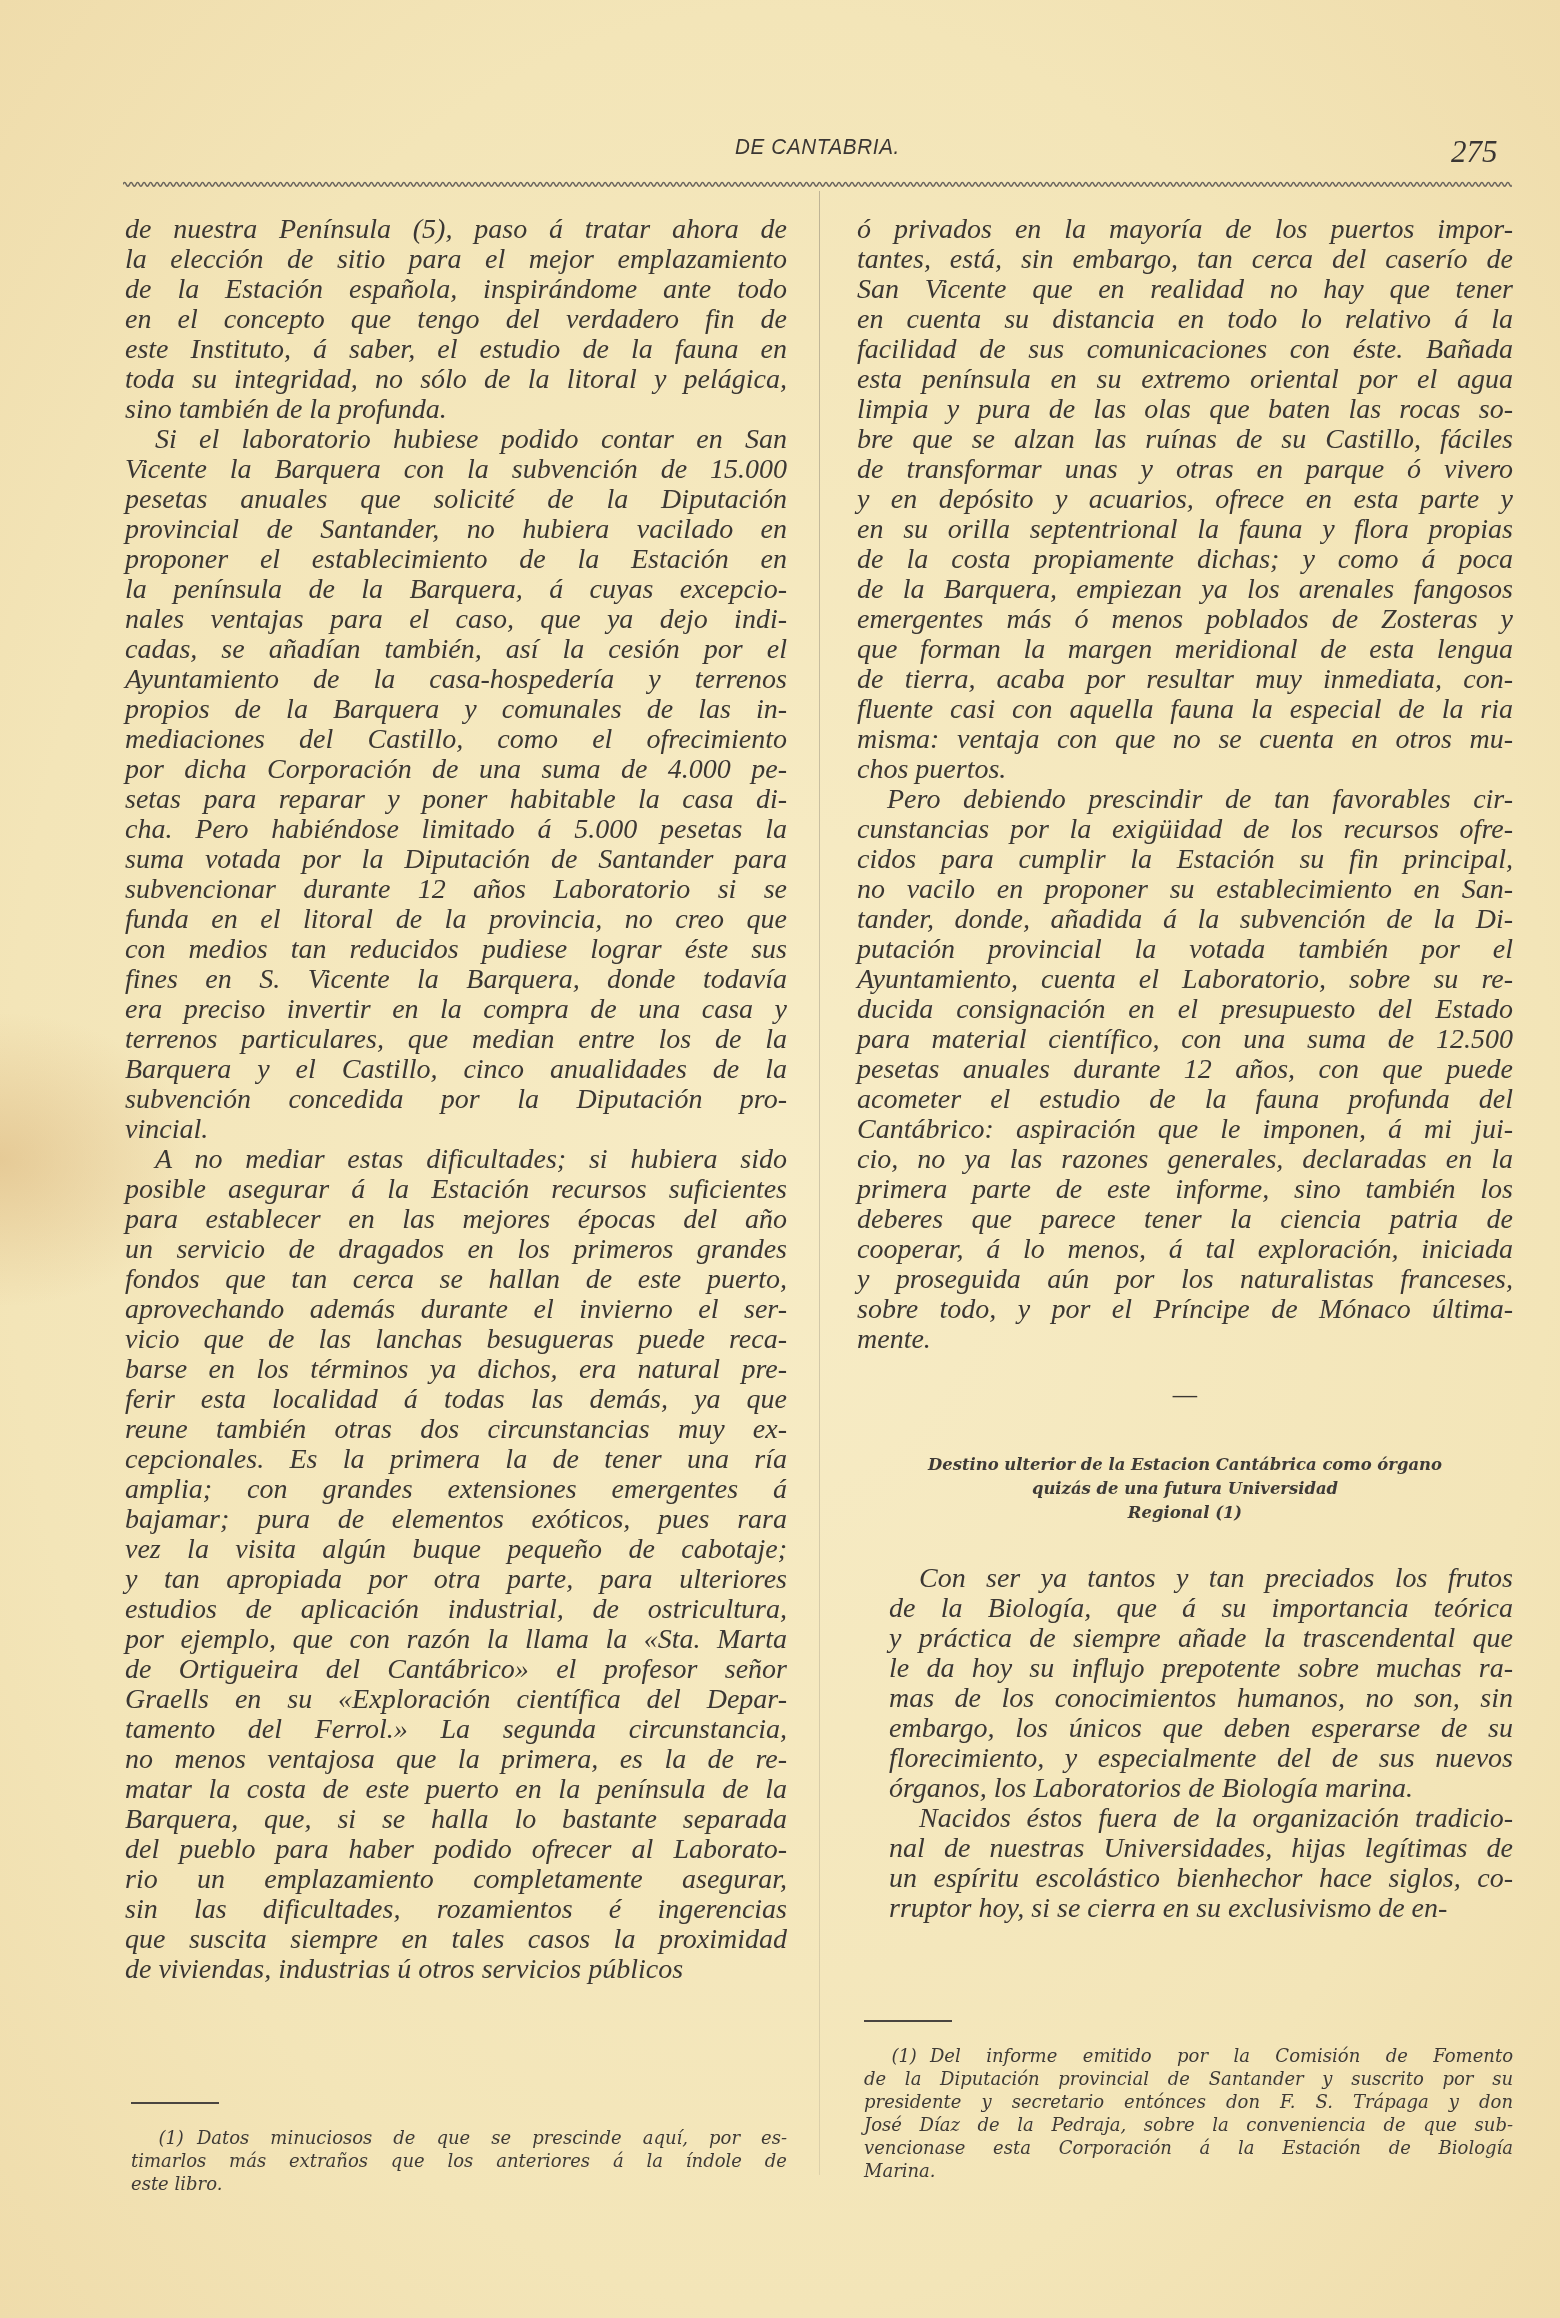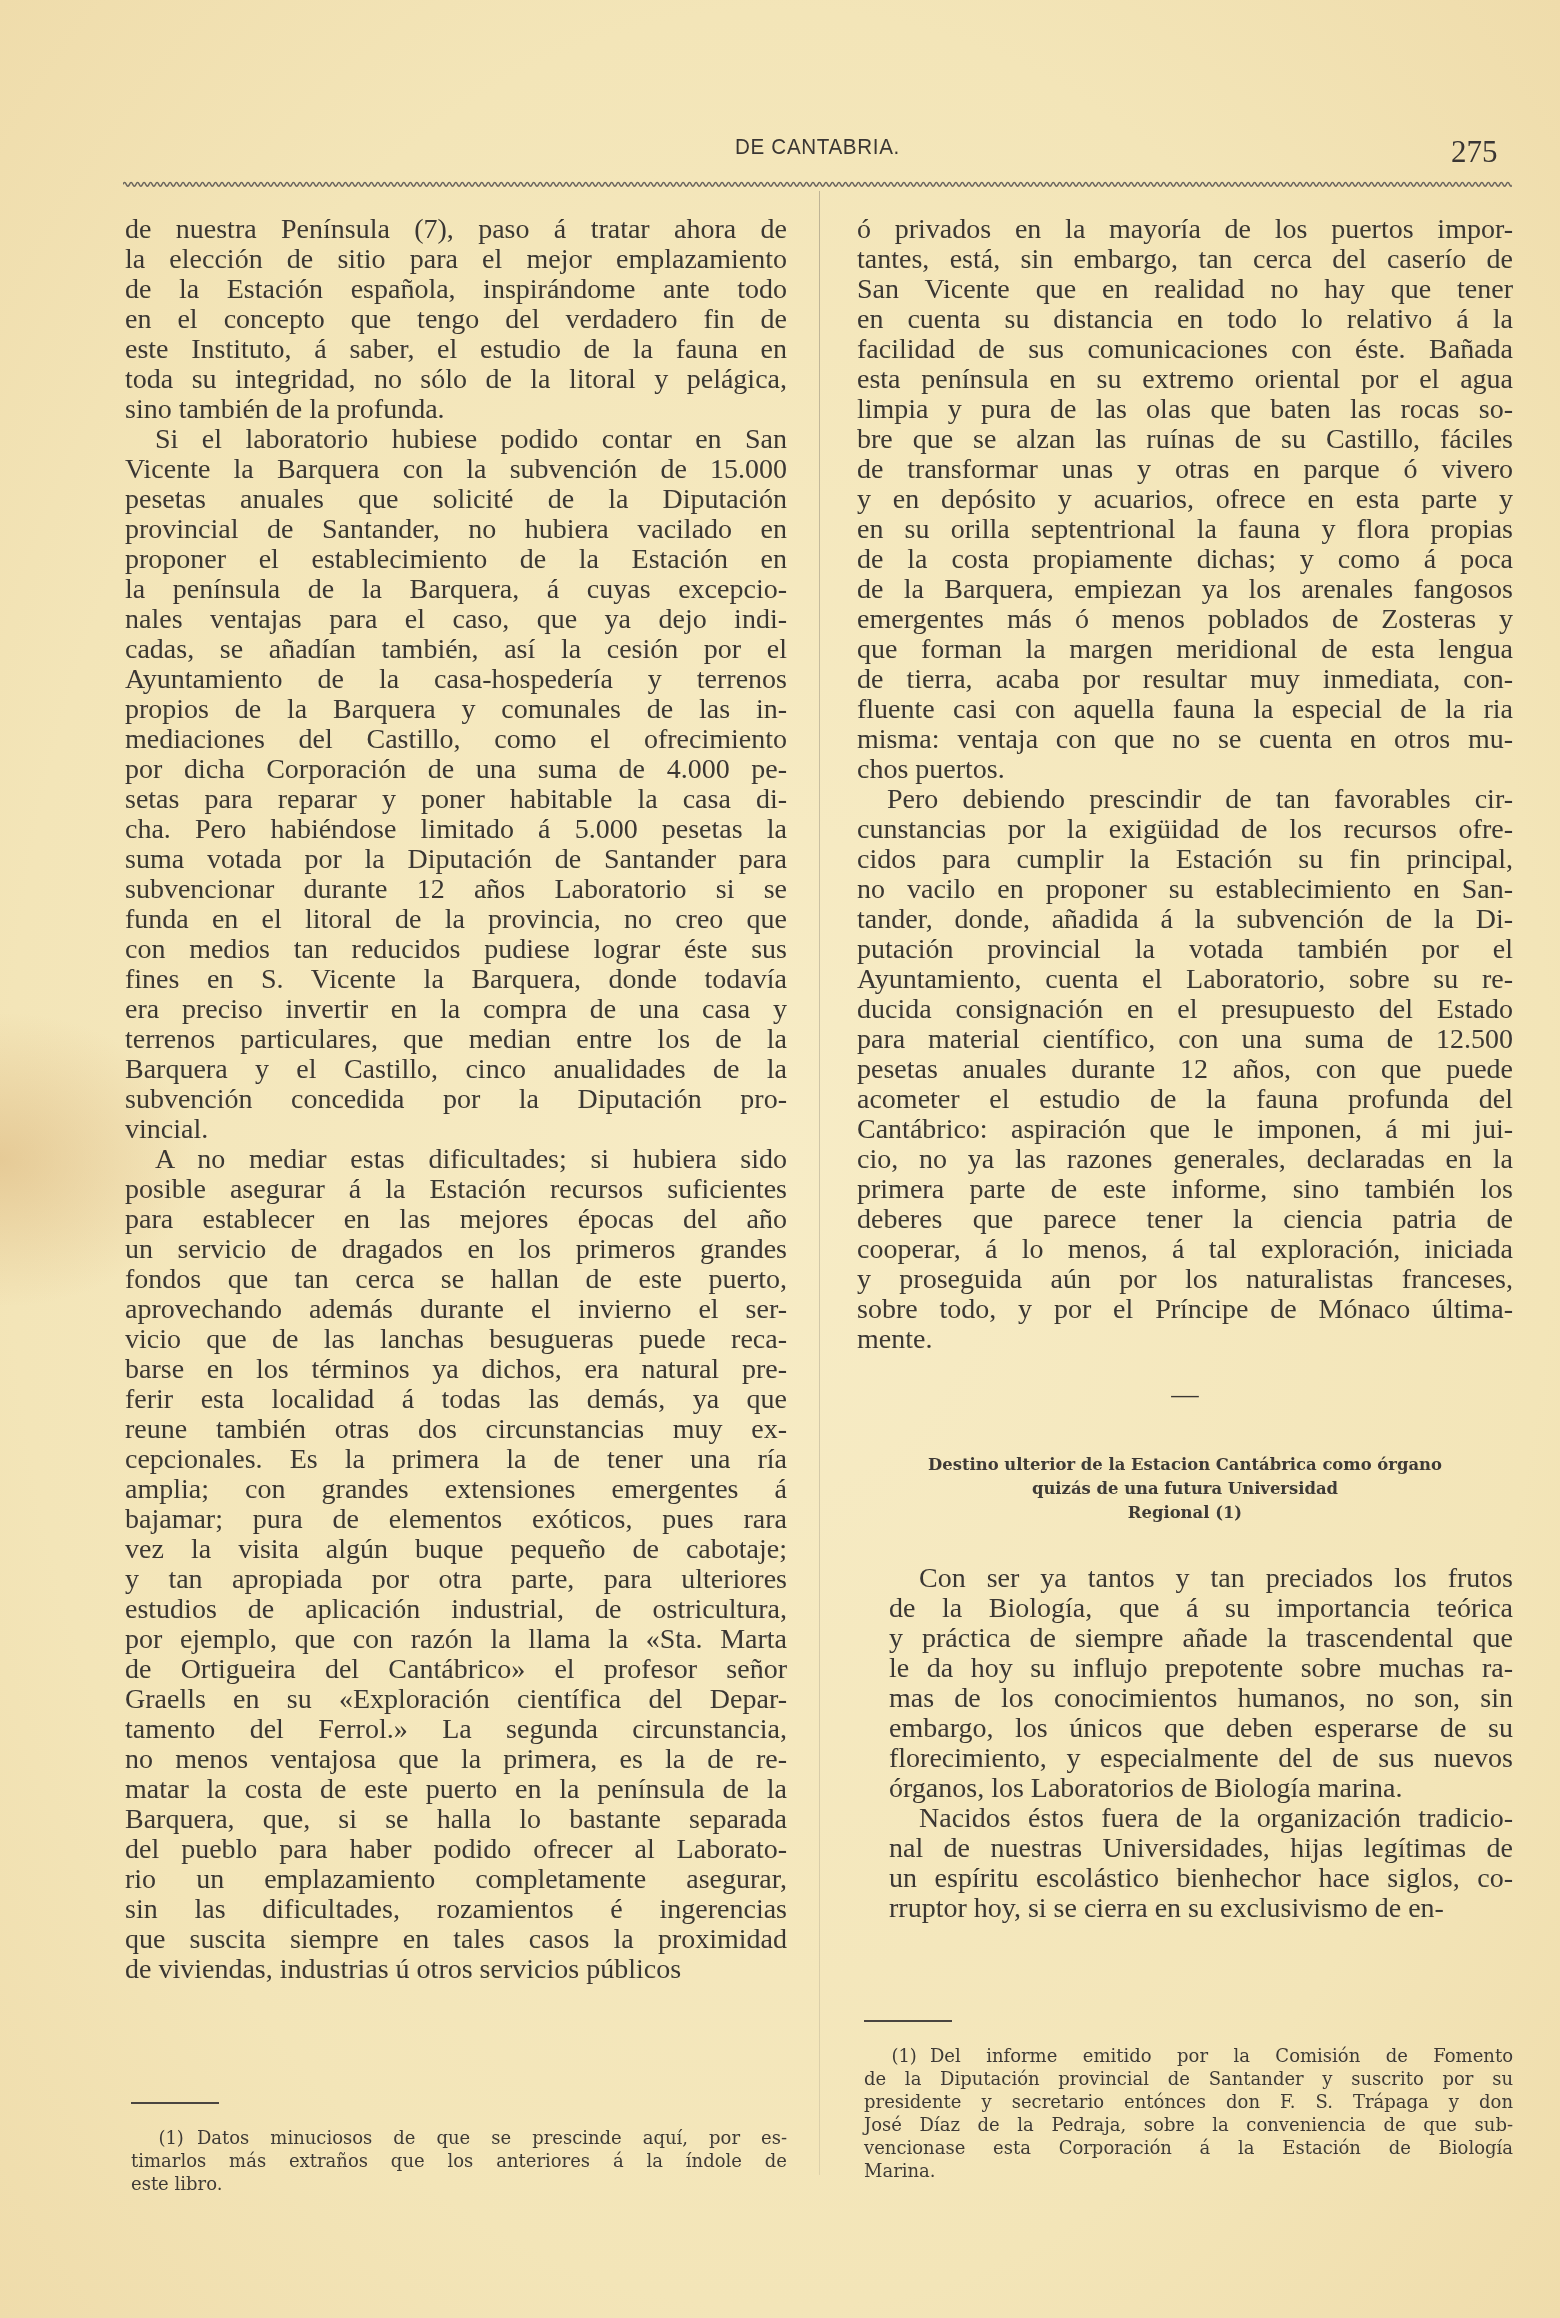--- a/index.html
+++ b/index.html
@@ -6,21 +6,21 @@
   body {
     width:1560px; height:2319px; overflow:hidden;
     background:#f4e8bf;
     background-image:
       radial-gradient(ellipse at 0% 50%, rgba(214,170,110,0.45) 0%, rgba(214,170,110,0) 9%),
       radial-gradient(ellipse at 50% 50%, #f7ecc6 0%, #f3e5b8 70%, #efdcab 100%);
     font-family:"Liberation Serif","DejaVu Serif",serif;
     color:#3b3733;
     position:relative;
   }
-  .page { position:absolute; left:0; top:0; width:1532px; height:2319px; }
+  .page { position:absolute; left:0; top:0; width:1532px; height:2319px;font-style:italic; }
   .running-head {
     position:absolute; top:134px; left:123px; width:1389px; height:36px;
   }
   .running-title {
     position:absolute; left:0; width:100%; text-align:center; top:0;
     font-family:"Liberation Sans","DejaVu Sans",sans-serif;
     font-size:22.4px; letter-spacing:0.7px; color:#3a3633; transform:scaleX(0.92);
   }
   .page-number {
     position:absolute; right:14.4px; top:0;
@@ -79,21 +79,21 @@
 
   <svg class="wavy-rule" viewBox="0 0 1925 12" preserveAspectRatio="none">
     <path id="wave" d="M0 6 Q2.25 1 4.5 6 T9 6 Q11.25 1 13.5 6 T18 6 Q20.25 1 22.5 6 T27 6 Q29.25 1 31.5 6 T36 6 Q38.25 1 40.5 6 T45 6 Q47.25 1 49.5 6 T54 6 Q56.25 1 58.5 6 T63 6 Q65.25 1 67.5 6 T72 6 Q74.25 1 76.5 6 T81 6 Q83.25 1 85.5 6 T90 6 Q92.25 1 94.5 6 T99 6 Q101.25 1 103.5 6 T108 6 Q110.25 1 112.5 6 T117 6 Q119.25 1 121.5 6 T126 6 Q128.25 1 130.5 6 T135 6 Q137.25 1 139.5 6 T144 6 Q146.25 1 148.5 6 T153 6 Q155.25 1 157.5 6 T162 6 Q164.25 1 166.5 6 T171 6 Q173.25 1 175.5 6 T180 6 Q182.25 1 184.5 6 T189 6 Q191.25 1 193.5 6 T198 6 Q200.25 1 202.5 6 T207 6 Q209.25 1 211.5 6 T216 6 Q218.25 1 220.5 6 T225 6 Q227.25 1 229.5 6 T234 6 Q236.25 1 238.5 6 T243 6 Q245.25 1 247.5 6 T252 6 Q254.25 1 256.5 6 T261 6 Q263.25 1 265.5 6 T270 6 Q272.25 1 274.5 6 T279 6 Q281.25 1 283.5 6 T288 6 Q290.25 1 292.5 6 T297 6 Q299.25 1 301.5 6 T306 6 Q308.25 1 310.5 6 T315 6 Q317.25 1 319.5 6 T324 6 Q326.25 1 328.5 6 T333 6 Q335.25 1 337.5 6 T342 6 Q344.25 1 346.5 6 T351 6 Q353.25 1 355.5 6 T360 6 Q362.25 1 364.5 6 T369 6 Q371.25 1 373.5 6 T378 6 Q380.25 1 382.5 6 T387 6 Q389.25 1 391.5 6 T396 6 Q398.25 1 400.5 6 T405 6 Q407.25 1 409.5 6 T414 6 Q416.25 1 418.5 6 T423 6 Q425.25 1 427.5 6 T432 6 Q434.25 1 436.5 6 T441 6 Q443.25 1 445.5 6 T450 6 Q452.25 1 454.5 6 T459 6 Q461.25 1 463.5 6 T468 6 Q470.25 1 472.5 6 T477 6 Q479.25 1 481.5 6 T486 6 Q488.25 1 490.5 6 T495 6 Q497.25 1 499.5 6 T504 6 Q506.25 1 508.5 6 T513 6 Q515.25 1 517.5 6 T522 6 Q524.25 1 526.5 6 T531 6 Q533.25 1 535.5 6 T540 6 Q542.25 1 544.5 6 T549 6 Q551.25 1 553.5 6 T558 6 Q560.25 1 562.5 6 T567 6 Q569.25 1 571.5 6 T576 6 Q578.25 1 580.5 6 T585 6 Q587.25 1 589.5 6 T594 6 Q596.25 1 598.5 6 T603 6 Q605.25 1 607.5 6 T612 6 Q614.25 1 616.5 6 T621 6 Q623.25 1 625.5 6 T630 6 Q632.25 1 634.5 6 T639 6 Q641.25 1 643.5 6 T648 6 Q650.25 1 652.5 6 T657 6 Q659.25 1 661.5 6 T666 6 Q668.25 1 670.5 6 T675 6 Q677.25 1 679.5 6 T684 6 Q686.25 1 688.5 6 T693 6 Q695.25 1 697.5 6 T702 6 Q704.25 1 706.5 6 T711 6 Q713.25 1 715.5 6 T720 6 Q722.25 1 724.5 6 T729 6 Q731.25 1 733.5 6 T738 6 Q740.25 1 742.5 6 T747 6 Q749.25 1 751.5 6 T756 6 Q758.25 1 760.5 6 T765 6 Q767.25 1 769.5 6 T774 6 Q776.25 1 778.5 6 T783 6 Q785.25 1 787.5 6 T792 6 Q794.25 1 796.5 6 T801 6 Q803.25 1 805.5 6 T810 6 Q812.25 1 814.5 6 T819 6 Q821.25 1 823.5 6 T828 6 Q830.25 1 832.5 6 T837 6 Q839.25 1 841.5 6 T846 6 Q848.25 1 850.5 6 T855 6 Q857.25 1 859.5 6 T864 6 Q866.25 1 868.5 6 T873 6 Q875.25 1 877.5 6 T882 6 Q884.25 1 886.5 6 T891 6 Q893.25 1 895.5 6 T900 6 Q902.25 1 904.5 6 T909 6 Q911.25 1 913.5 6 T918 6 Q920.25 1 922.5 6 T927 6 Q929.25 1 931.5 6 T936 6 Q938.25 1 940.5 6 T945 6 Q947.25 1 949.5 6 T954 6 Q956.25 1 958.5 6 T963 6 Q965.25 1 967.5 6 T972 6 Q974.25 1 976.5 6 T981 6 Q983.25 1 985.5 6 T990 6 Q992.25 1 994.5 6 T999 6 Q1001.25 1 1003.5 6 T1008 6 Q1010.25 1 1012.5 6 T1017 6 Q1019.25 1 1021.5 6 T1026 6 Q1028.25 1 1030.5 6 T1035 6 Q1037.25 1 1039.5 6 T1044 6 Q1046.25 1 1048.5 6 T1053 6 Q1055.25 1 1057.5 6 T1062 6 Q1064.25 1 1066.5 6 T1071 6 Q1073.25 1 1075.5 6 T1080 6 Q1082.25 1 1084.5 6 T1089 6 Q1091.25 1 1093.5 6 T1098 6 Q1100.25 1 1102.5 6 T1107 6 Q1109.25 1 1111.5 6 T1116 6 Q1118.25 1 1120.5 6 T1125 6 Q1127.25 1 1129.5 6 T1134 6 Q1136.25 1 1138.5 6 T1143 6 Q1145.25 1 1147.5 6 T1152 6 Q1154.25 1 1156.5 6 T1161 6 Q1163.25 1 1165.5 6 T1170 6 Q1172.25 1 1174.5 6 T1179 6 Q1181.25 1 1183.5 6 T1188 6 Q1190.25 1 1192.5 6 T1197 6 Q1199.25 1 1201.5 6 T1206 6 Q1208.25 1 1210.5 6 T1215 6 Q1217.25 1 1219.5 6 T1224 6 Q1226.25 1 1228.5 6 T1233 6 Q1235.25 1 1237.5 6 T1242 6 Q1244.25 1 1246.5 6 T1251 6 Q1253.25 1 1255.5 6 T1260 6 Q1262.25 1 1264.5 6 T1269 6 Q1271.25 1 1273.5 6 T1278 6 Q1280.25 1 1282.5 6 T1287 6 Q1289.25 1 1291.5 6 T1296 6 Q1298.25 1 1300.5 6 T1305 6 Q1307.25 1 1309.5 6 T1314 6 Q1316.25 1 1318.5 6 T1323 6 Q1325.25 1 1327.5 6 T1332 6 Q1334.25 1 1336.5 6 T1341 6 Q1343.25 1 1345.5 6 T1350 6 Q1352.25 1 1354.5 6 T1359 6 Q1361.25 1 1363.5 6 T1368 6 Q1370.25 1 1372.5 6 T1377 6 Q1379.25 1 1381.5 6 T1386 6 Q1388.25 1 1390.5 6 T1395 6 Q1397.25 1 1399.5 6 T1404 6 Q1406.25 1 1408.5 6 T1413 6 Q1415.25 1 1417.5 6 T1422 6 Q1424.25 1 1426.5 6 T1431 6 Q1433.25 1 1435.5 6 T1440 6 Q1442.25 1 1444.5 6 T1449 6 Q1451.25 1 1453.5 6 T1458 6 Q1460.25 1 1462.5 6 T1467 6 Q1469.25 1 1471.5 6 T1476 6 Q1478.25 1 1480.5 6 T1485 6 Q1487.25 1 1489.5 6 T1494 6 Q1496.25 1 1498.5 6 T1503 6 Q1505.25 1 1507.5 6 T1512 6 Q1514.25 1 1516.5 6 T1521 6 Q1523.25 1 1525.5 6 T1530 6 Q1532.25 1 1534.5 6 T1539 6 Q1541.25 1 1543.5 6 T1548 6 Q1550.25 1 1552.5 6 T1557 6 Q1559.25 1 1561.5 6 T1566 6 Q1568.25 1 1570.5 6 T1575 6 Q1577.25 1 1579.5 6 T1584 6 Q1586.25 1 1588.5 6 T1593 6 Q1595.25 1 1597.5 6 T1602 6 Q1604.25 1 1606.5 6 T1611 6 Q1613.25 1 1615.5 6 T1620 6 Q1622.25 1 1624.5 6 T1629 6 Q1631.25 1 1633.5 6 T1638 6 Q1640.25 1 1642.5 6 T1647 6 Q1649.25 1 1651.5 6 T1656 6 Q1658.25 1 1660.5 6 T1665 6 Q1667.25 1 1669.5 6 T1674 6 Q1676.25 1 1678.5 6 T1683 6 Q1685.25 1 1687.5 6 T1692 6 Q1694.25 1 1696.5 6 T1701 6 Q1703.25 1 1705.5 6 T1710 6 Q1712.25 1 1714.5 6 T1719 6 Q1721.25 1 1723.5 6 T1728 6 Q1730.25 1 1732.5 6 T1737 6 Q1739.25 1 1741.5 6 T1746 6 Q1748.25 1 1750.5 6 T1755 6 Q1757.25 1 1759.5 6 T1764 6 Q1766.25 1 1768.5 6 T1773 6 Q1775.25 1 1777.5 6 T1782 6 Q1784.25 1 1786.5 6 T1791 6 Q1793.25 1 1795.5 6 T1800 6 Q1802.25 1 1804.5 6 T1809 6 Q1811.25 1 1813.5 6 T1818 6 Q1820.25 1 1822.5 6 T1827 6 Q1829.25 1 1831.5 6 T1836 6 Q1838.25 1 1840.5 6 T1845 6 Q1847.25 1 1849.5 6 T1854 6 Q1856.25 1 1858.5 6 T1863 6 Q1865.25 1 1867.5 6 T1872 6 Q1874.25 1 1876.5 6 T1881 6 Q1883.25 1 1885.5 6 T1890 6 Q1892.25 1 1894.5 6 T1899 6 Q1901.25 1 1903.5 6 T1908 6 Q1910.25 1 1912.5 6 T1917 6 Q1919.25 1 1921.5 6 T1926 6" fill="none" stroke="#6a645c" stroke-width="2"></path>
   </svg>
 
   <div class="column-rule"></div>
 
   <div class="col col-left">
     <div id="left-paras">
         <p>
-          <span class="line">de nuestra Península (7), paso á tratar ahora de</span>
+          <span class="line">de nuestra Península (5), paso á tratar ahora de</span>
           <span class="line">la elección de sitio para el mejor emplazamiento</span>
           <span class="line">de la Estación española, inspirándome ante todo</span>
           <span class="line">en el concepto que tengo del verdadero fin de</span>
           <span class="line">este Instituto, á saber, el estudio de la fauna en</span>
           <span class="line">toda su integridad, no sólo de la litoral y pelágica,</span>
           <span class="line last">sino también de la profunda.</span>
         </p>
         <p>
           <span class="line" style="text-indent: 30px;">Si el laboratorio hubiese podido contar en San</span>
           <span class="line">Vicente la Barquera con la subvención de 15.000</span>

